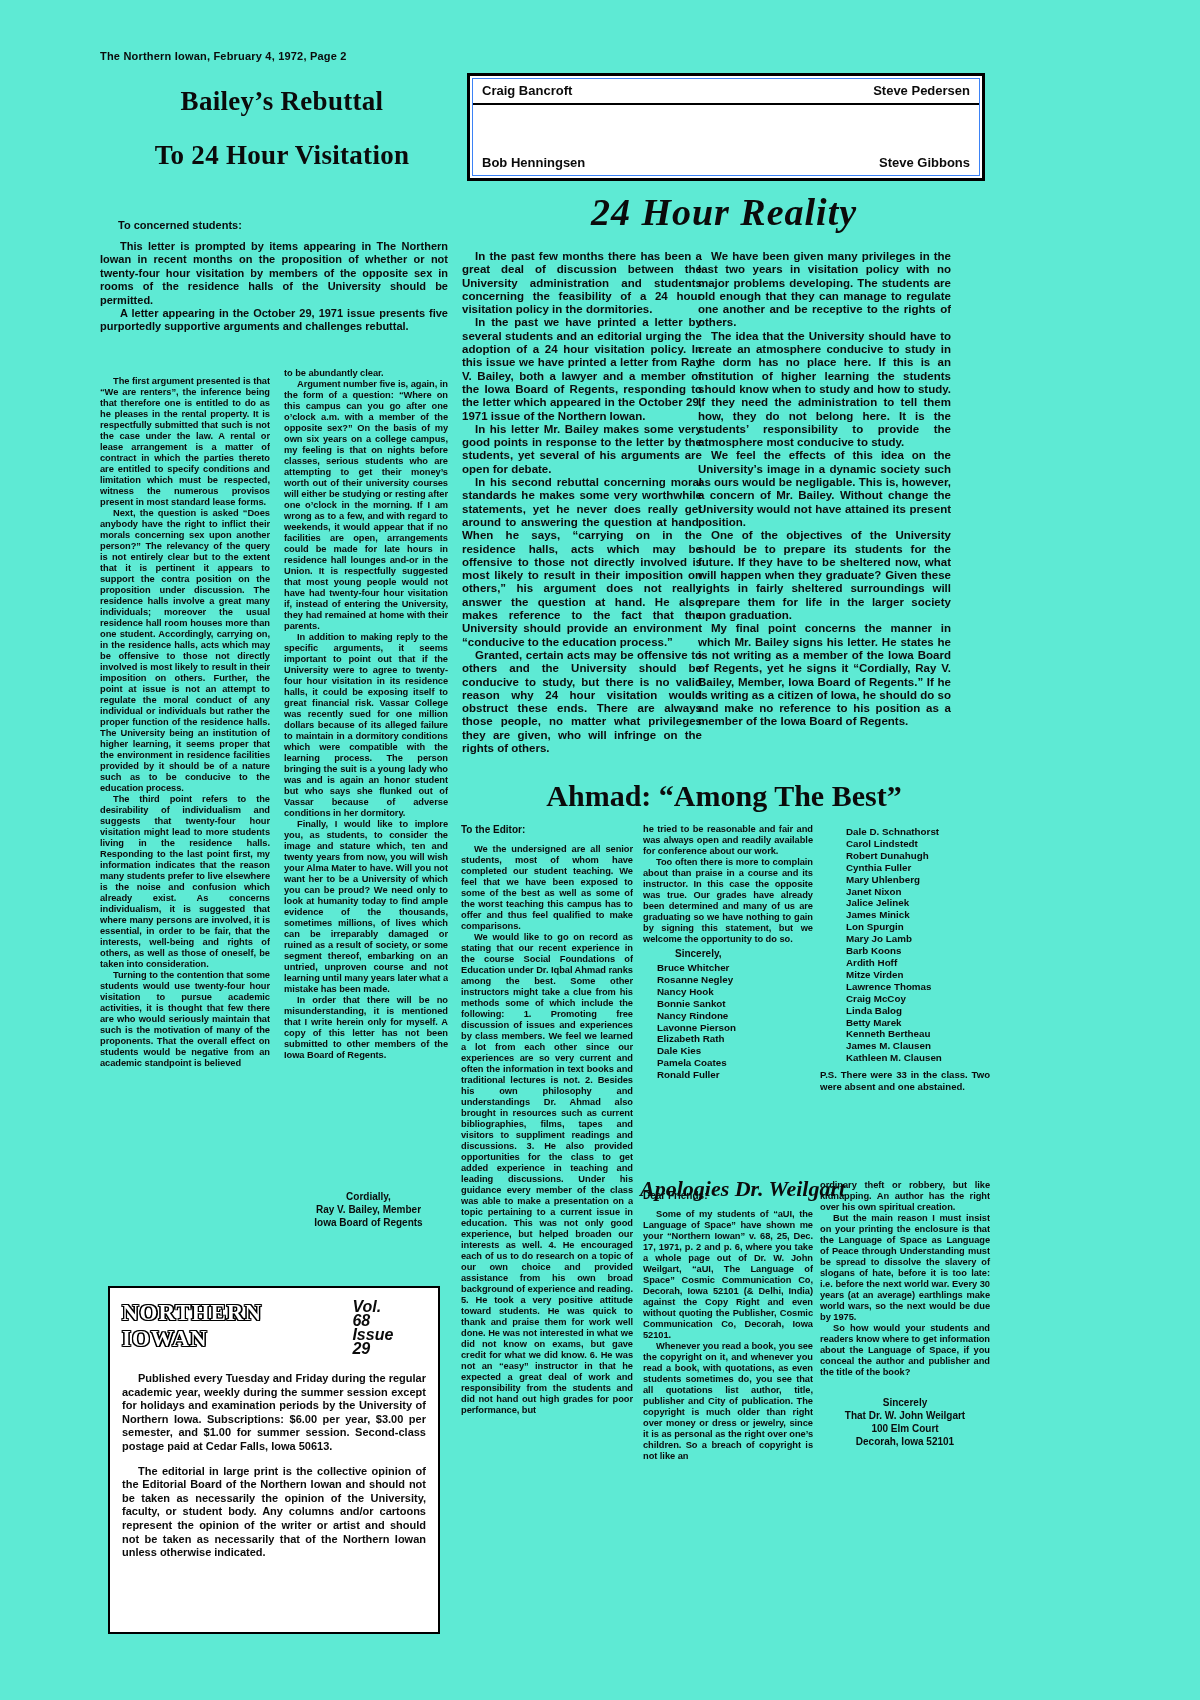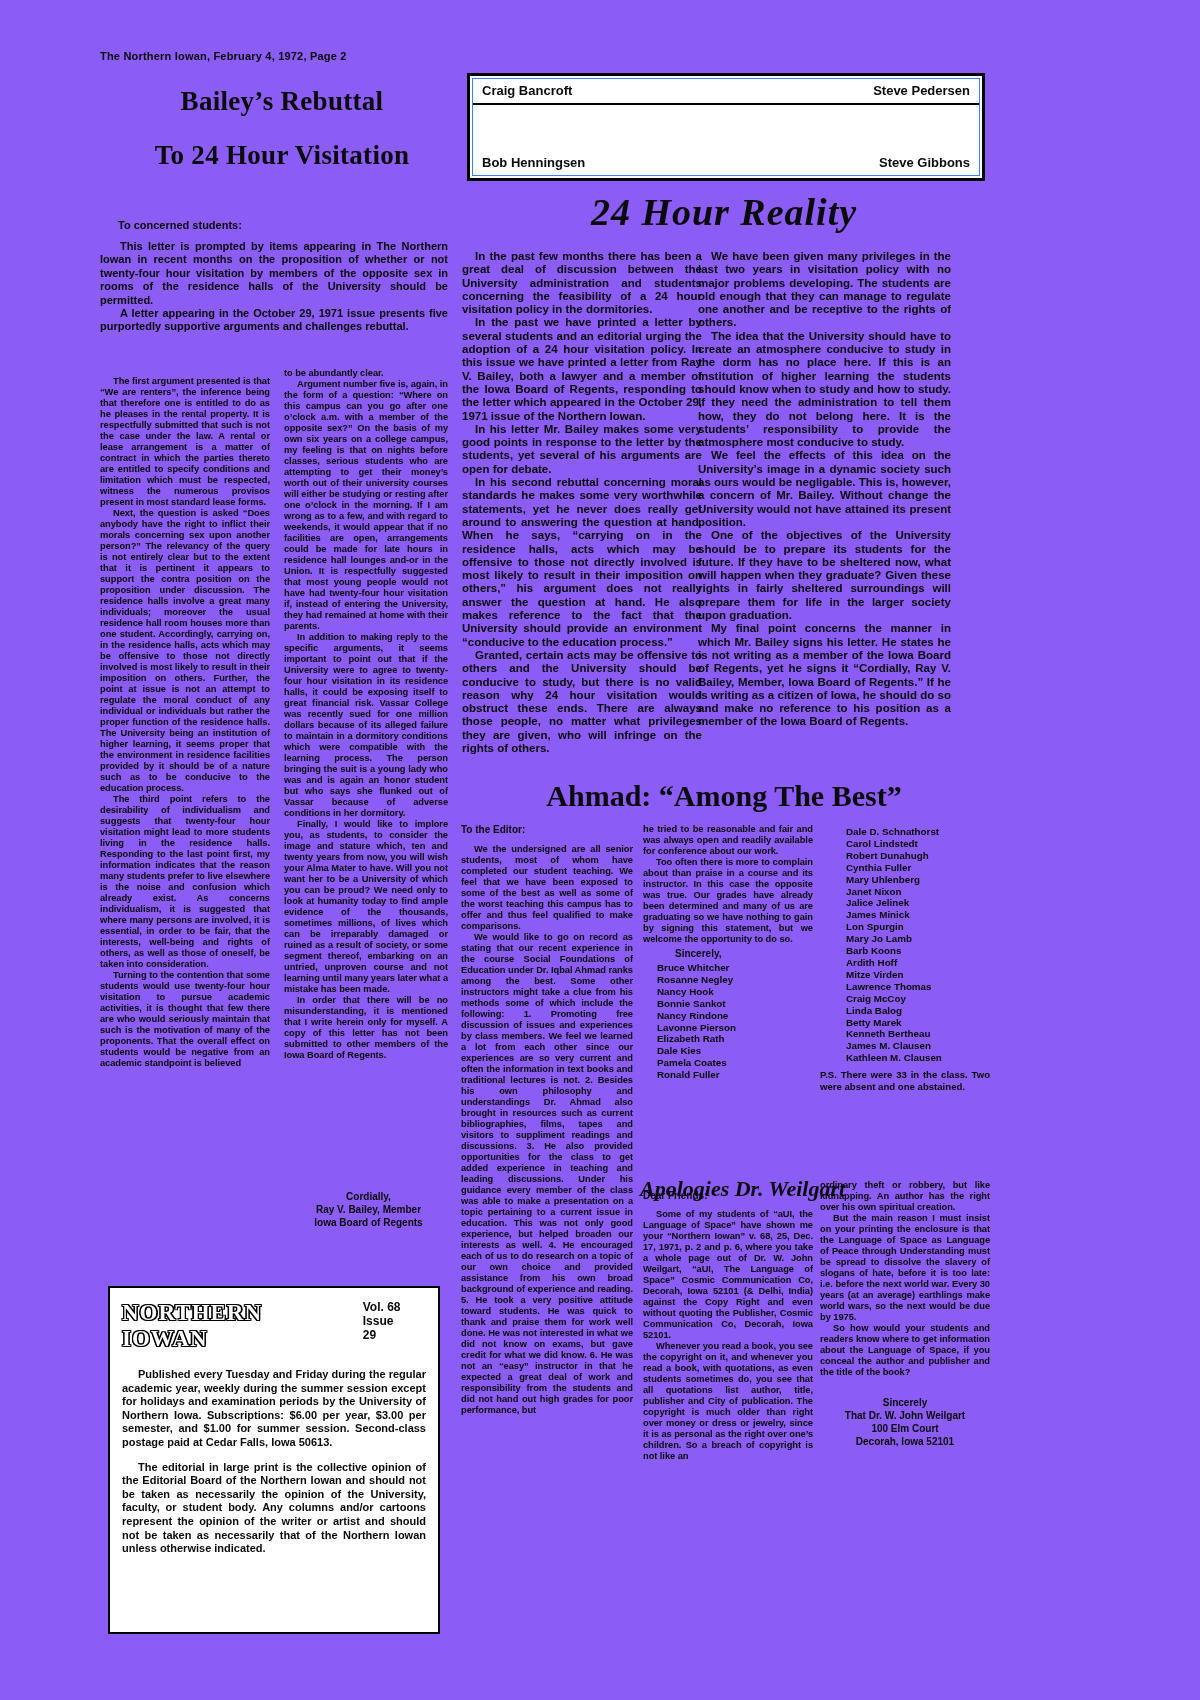--- a/index.html
+++ b/index.html
@@ -1,18 +1,18 @@
 <!DOCTYPE html>
 <html><head>
 <meta charset="utf-8">
 <style>
   * { margin:0; padding:0; box-sizing:border-box; }
   html,body { background:#ffffff; }
   body { font-family:"Liberation Sans","DejaVu Sans",sans-serif; color:#0b0b0b; }
-  .page { position:relative; width:1200px; height:1700px; background:#8b5cf6; margin:0 auto; overflow:hidden; }
+  .page { position:relative; width:1200px; height:1700px; background:#5eead4; margin:0 auto; overflow:hidden; }
   .abs { position:absolute; }
   .serif { font-family:"Liberation Serif","DejaVu Serif",serif; }
   .justify { text-align:justify; }
   .bodytext p { margin:0; text-indent:13px; }
   .cont p:first-child { text-indent:0; }
   .sm { font-size:9.3px; line-height:11px; font-weight:600; letter-spacing:-0.05px; }
   .md { font-size:11px; line-height:13.4px; font-weight:600; }
   .ed { font-size:11.5px; line-height:13.3px; font-weight:700; }
 
   .hdr { left:100px; top:50px; font-size:11px; font-weight:700; letter-spacing:0.2px; }
@@ -58,21 +58,21 @@
   .weilgart-head { left:640px; top:1144px; width:348px; font-style:italic; font-weight:700; font-size:22px;margin-top:32px; }
   .weilgart-salutation { left:643px; top:1190px; }
   .weilgart-c1 { left:643px; top:1209px; width:170px; height:432px; overflow:hidden; }
   .weilgart-c2 { left:820px; top:1180px; width:170px; }
   .weilgart-c2 .sig { margin-top:18px; }
 
   .masthead-box { left:108px; top:1286px; width:332px; height:348px; border:2px solid #000; padding:12px; background:#fff; }
   .mh-top { display:flex; justify-content:center; align-items:flex-start;gap:48px; }
   .nw-logo { font-family:"Liberation Serif","DejaVu Serif",serif; font-weight:900; font-size:23px; letter-spacing:1px; color:#fff;
     text-shadow:-1.3px -1.3px 0 #000, 1.3px -1.3px 0 #000, -1.3px 1.3px 0 #000, 1.3px 1.3px 0 #000, 0 -1.3px 0 #000, 0 1.3px 0 #000, -1.3px 0 0 #000, 1.3px 0 0 #000; }
-  .mh-vol { font-weight:700; font-size:12px; line-height:14px; padding-right:24px; }
+  .mh-vol { font-weight:700; font-size:16px; line-height:14px; padding-right:24px;font-style:italic; }
   .mh-text { margin-top:16px; font-weight:700; font-size:11px; line-height:13.6px; }
   .mh-text p { text-indent:16px; margin:0; }
   .mh-text p + p { margin-top:11px; }
 </style>
 </head>
 <body>
 
 <div class="page">
 
   <div class="abs hdr">The Northern Iowan, February 4, 1972, Page 2</div>

